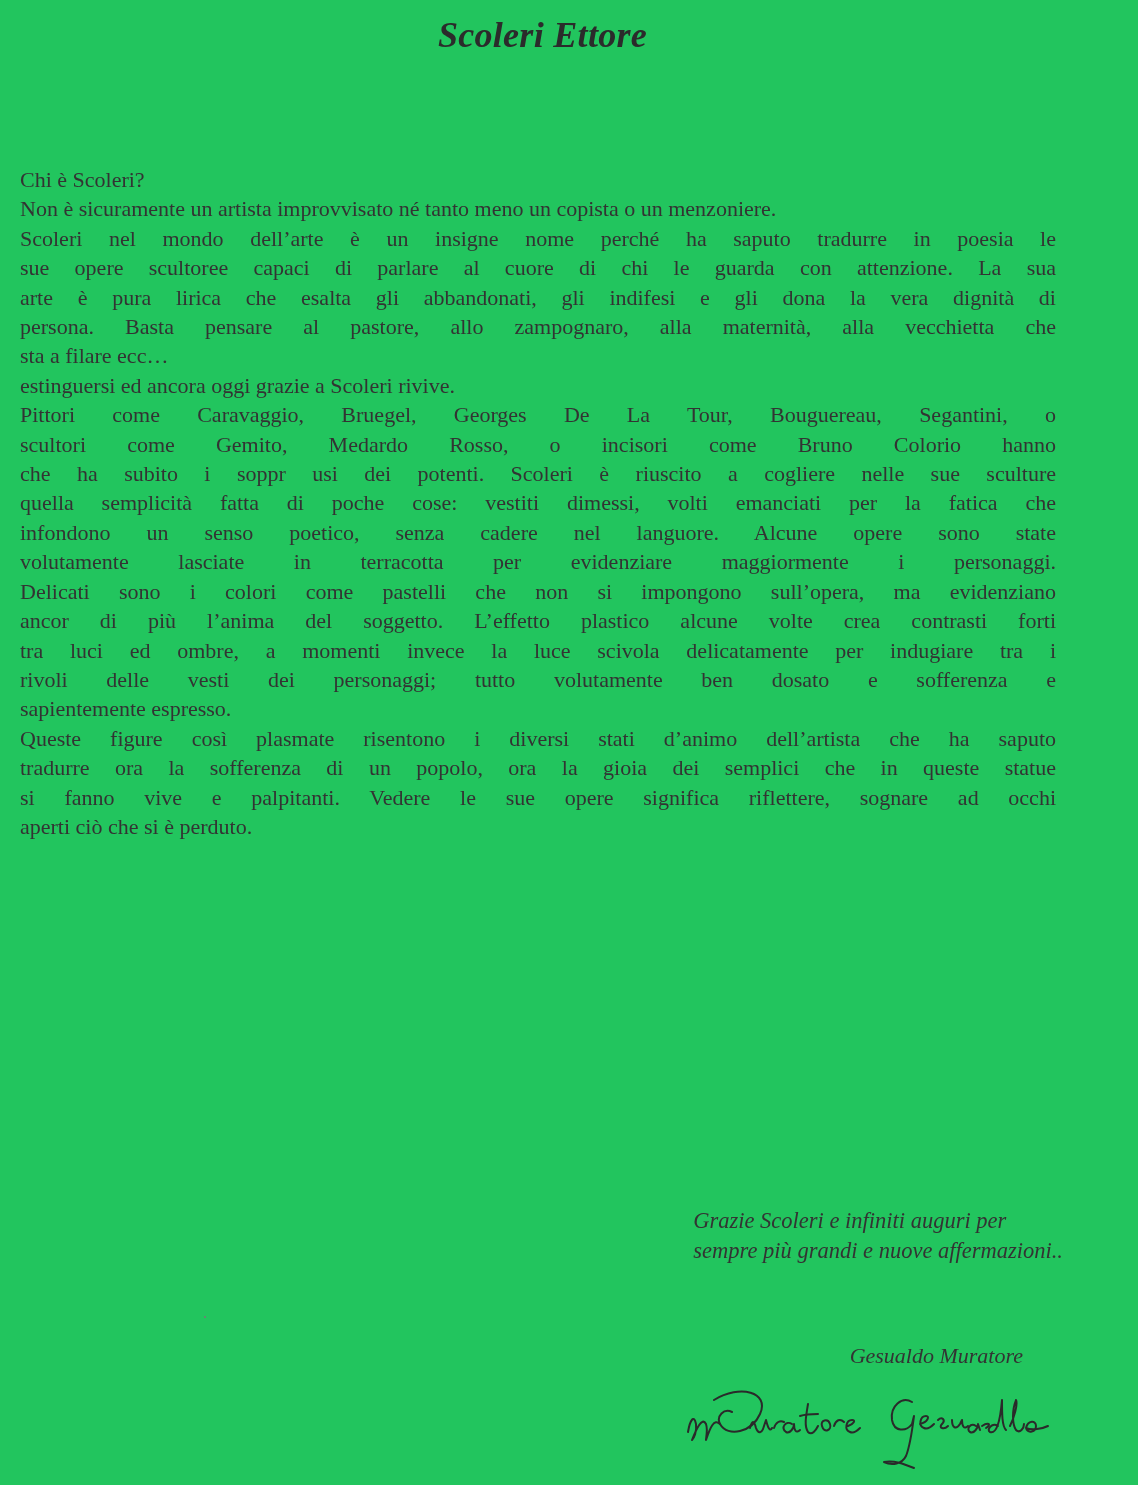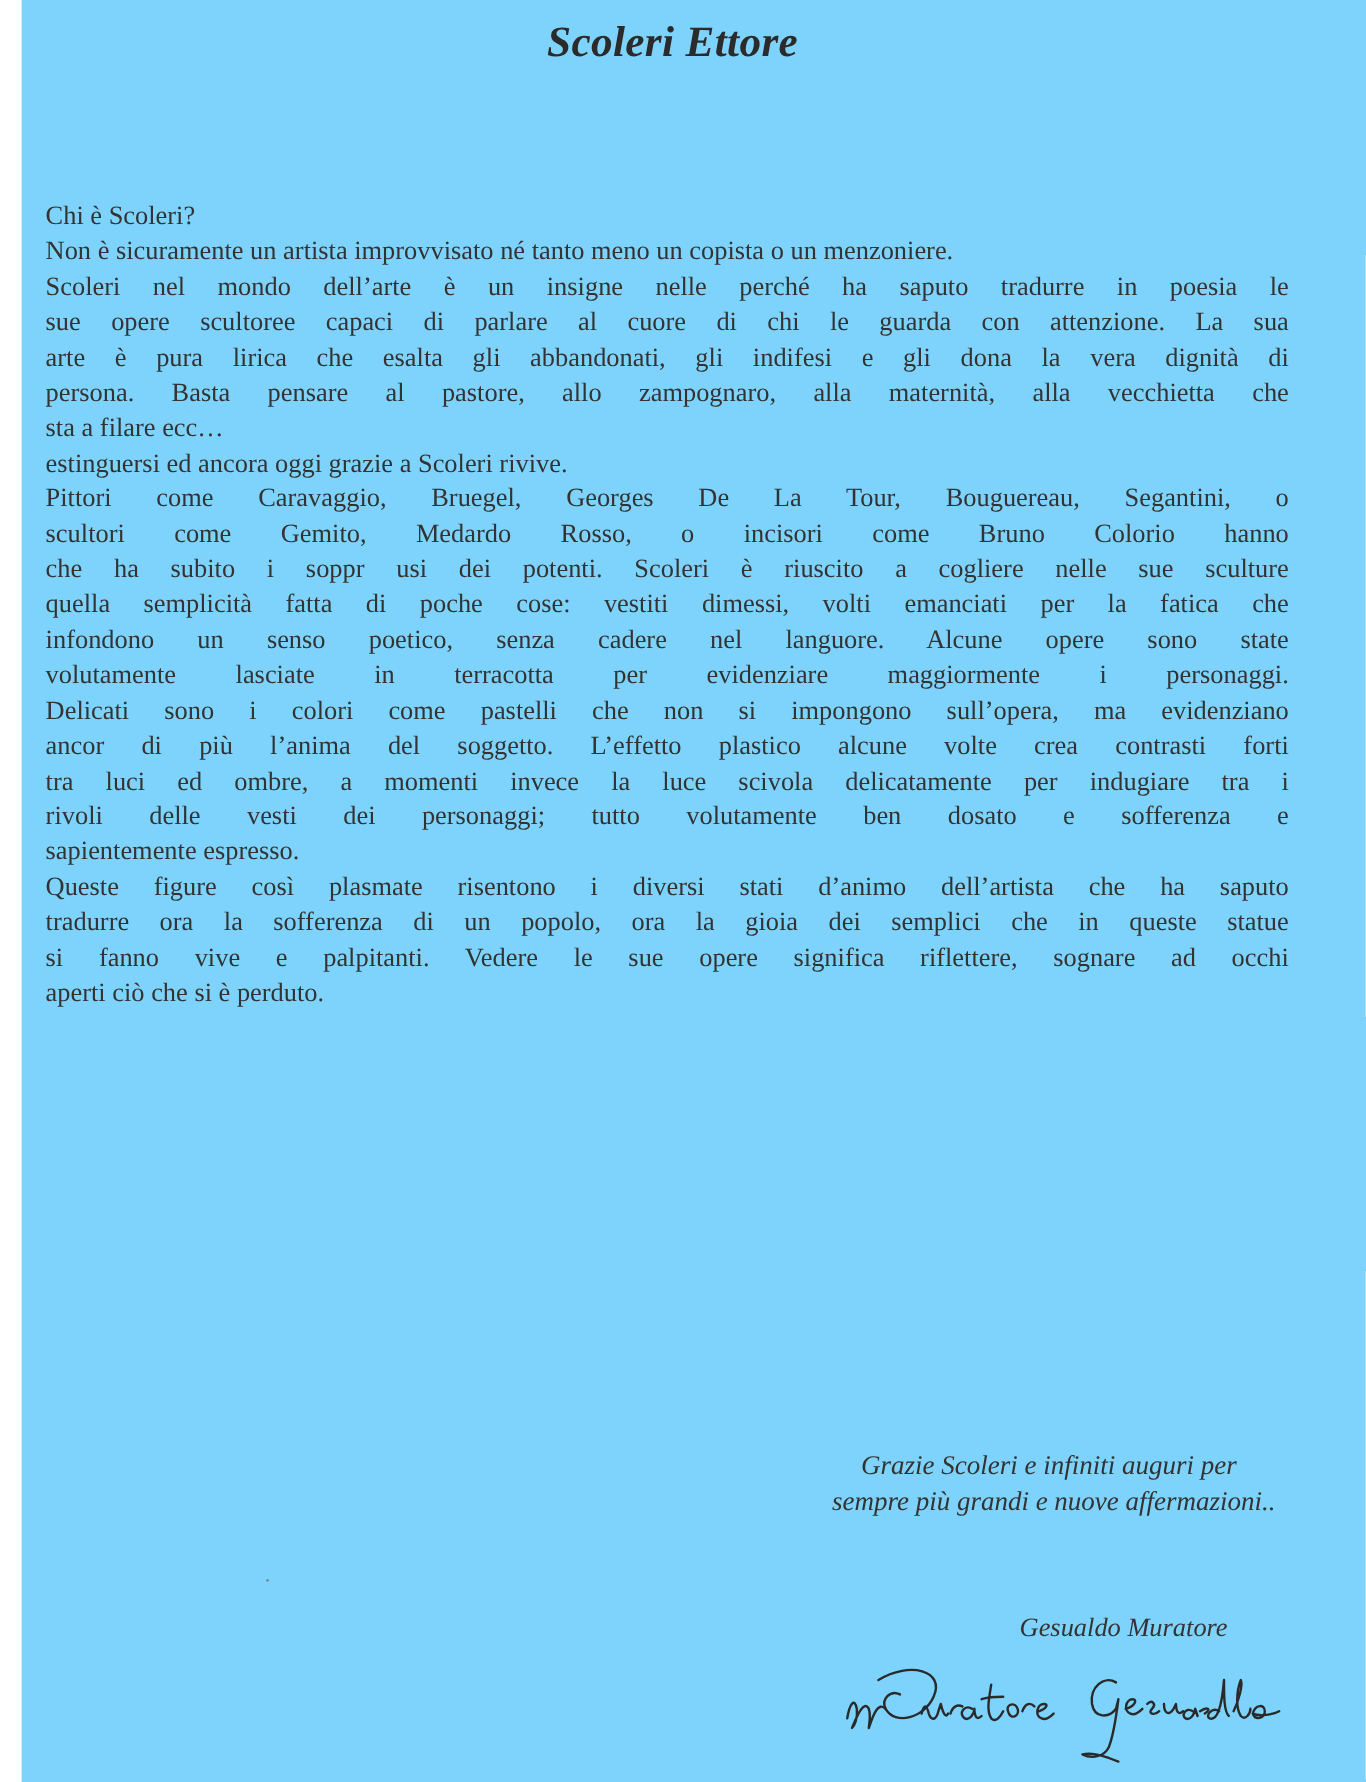--- a/index.html
+++ b/index.html
@@ -11,22 +11,21 @@
     width: 1138px;
     height: 1485px;
     position: relative;
     overflow: hidden;
     font-family: "Liberation Serif", "DejaVu Serif", serif;
     color: #2a2a2a;
   }
   .page {
     position: absolute;
     inset: 0;
-    background: #7dd3fc;
-    margin-left: 18px;
+    background: #22c55e;
   }
   .title {
     position: absolute;
     top: 14px;
     left: 0;
     width: 1085px;
     text-align: center;
     font-size: 36px;
     font-weight: bold;
     font-style: italic;
@@ -48,21 +47,21 @@
   }
   .body-text .justify-line {
     display: block;
     text-align: justify;
     text-align-last: justify;
   }
   .closing {
     position: absolute;
     top: 1206px;
     right: 83px;
-    text-align: center;
+    text-align: left;
     font-style: italic;
     font-size: 22.5px;
     line-height: 30px;
     color: #333333;
   }
   .closing .line {
     display: block;
   }
   .closing .line2 {
     margin-right: -8px;
@@ -95,21 +94,21 @@
 </head>
 <body>
 
 <div class="page">
 
   <div class="title">Scoleri Ettore</div>
 
   <div class="body-text">
     <span class="line">Chi è Scoleri?</span>
     <span class="line">Non è sicuramente un artista improvvisato né tanto meno un copista o un menzoniere.</span>
-    <span class="justify-line">Scoleri nel mondo dell’arte è un insigne nelle perché ha saputo tradurre in poesia le</span>
+    <span class="justify-line">Scoleri nel mondo dell’arte è un insigne nome perché ha saputo tradurre in poesia le</span>
     <span class="justify-line">sue opere scultoree capaci di parlare al cuore di chi le guarda con attenzione. La sua</span>
     <span class="justify-line">arte è pura lirica che esalta gli abbandonati, gli indifesi e gli dona la vera dignità di</span>
     <span class="justify-line">persona. Basta pensare al pastore, allo zampognaro, alla maternità, alla vecchietta che</span>
     <span class="line">sta a filare ecc…</span>
     <span class="line">estinguersi ed ancora oggi grazie a Scoleri rivive.</span>
     <span class="justify-line">Pittori come Caravaggio, Bruegel, Georges De La Tour, Bouguereau, Segantini, o</span>
     <span class="justify-line">scultori come Gemito, Medardo Rosso, o incisori come Bruno Colorio hanno</span>
     <span class="justify-line">che ha subito i soppr usi dei potenti. Scoleri è riuscito a cogliere nelle sue sculture</span>
     <span class="justify-line">quella semplicità fatta di poche cose: vestiti dimessi, volti emanciati per la fatica che</span>
     <span class="justify-line">infondono un senso poetico, senza cadere nel languore. Alcune opere sono state</span>

